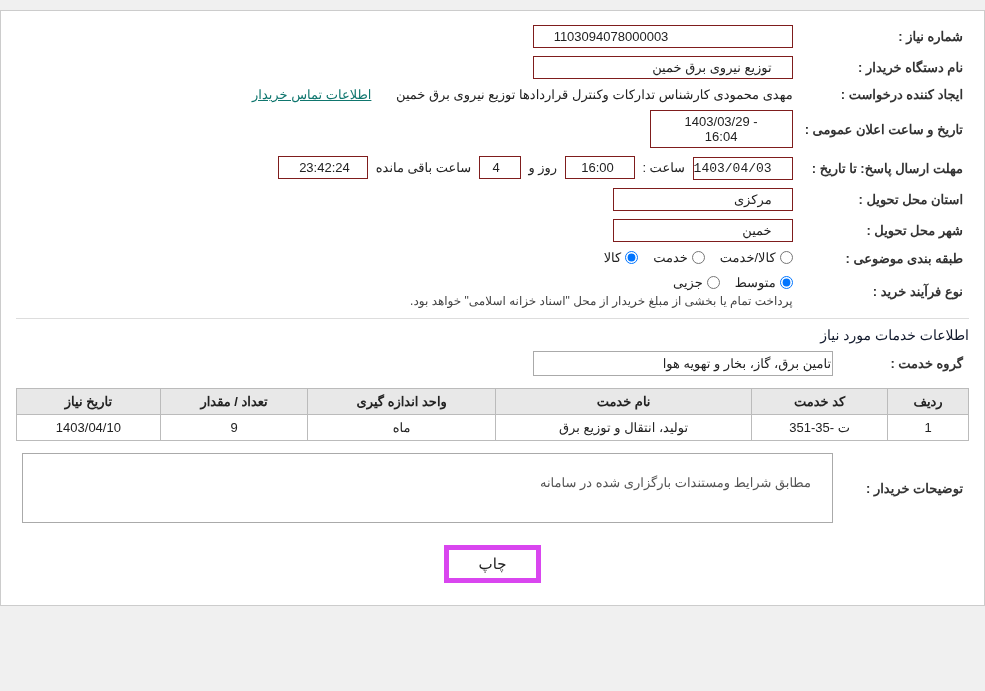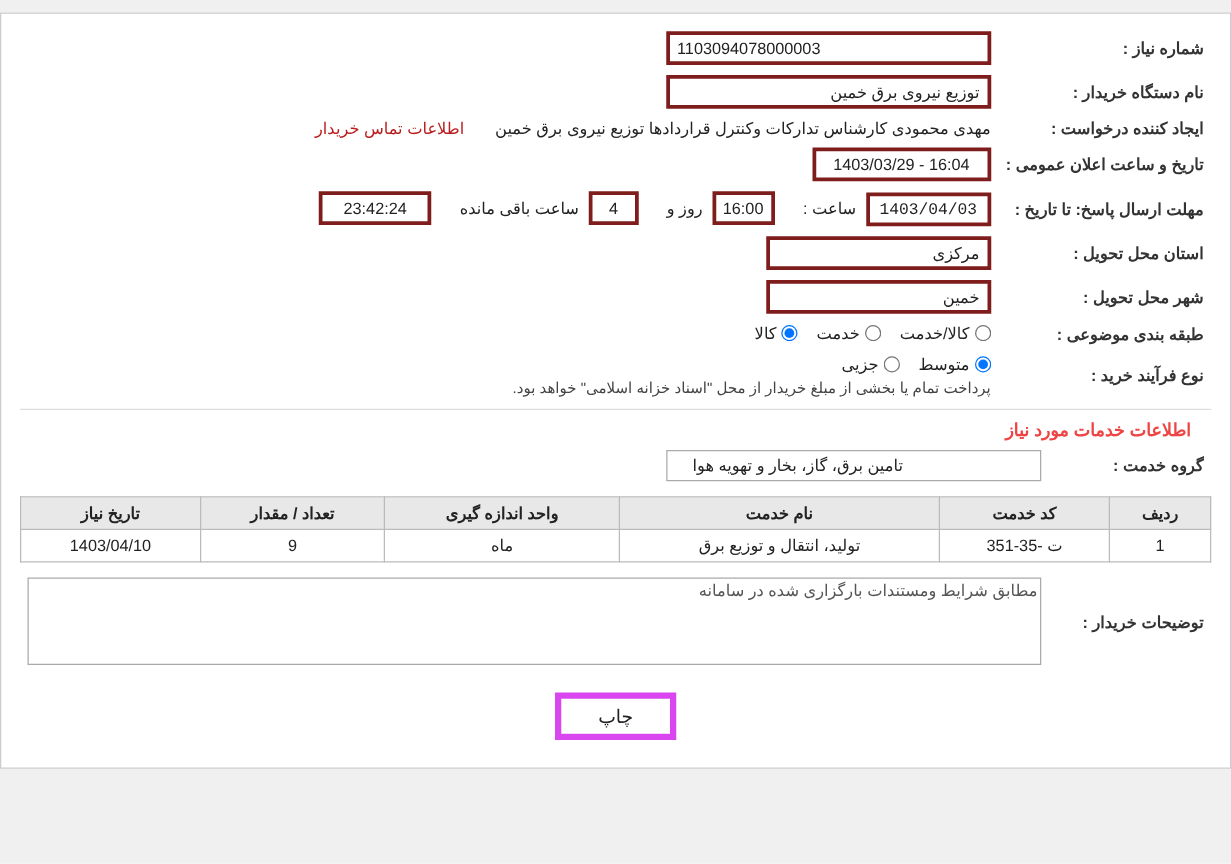--- a/index.html
+++ b/index.html
@@ -40,48 +40,48 @@
       text-align: right;
       color: #333;
       white-space: nowrap;
       font-weight: bold;
       width: 130px;
     }
     .value-cell {
       text-align: right;
     }
     .input-box {
-      border: 3px solid #7f1d1d;
-      background: #fff;
-      padding: 3px 6px;
+      border: 1px solid #7f1d1d;
+      background: #fff;
+      padding: 3px 20px;
       display: inline-block;
       min-height: 22px;
     }
     .input-wide { width: 260px; }
     .input-medium { width: 180px; }
     .input-narrow { width: 143px; }
-    .blue-link { color: #b91c1c; cursor: pointer; }
-    .inline-label { margin-right: 4px; margin-left: 19px; }
+    .blue-link { color: #0f766e; text-decoration: underline; cursor: pointer; }
+    .inline-label { margin-right: 4px; margin-left: 4px; }
     .radio-group { display: inline-flex; gap: 15px; align-items: center; }
     .radio-item { display: inline-flex; align-items: center; gap: 4px; }
     .note-text { color: #444; font-size: 12px; }
     .description-box {
       border: 1px solid #aaa;
       padding: 8px;
       background: #fff;
       text-align: right;
       line-height: 1.7;
     }
     .service-group-box {
       border: 1px solid #aaa;
-      padding: 4px 20px;
+      padding: 4px 1px;
       background: #fff;
       display: inline-block;
       min-width: 300px;
-      text-align: left;
+      text-align: right;
     }
     .data-table {
       width: 100%;
       border-collapse: collapse;
       margin: 8px 0;
     }
     .data-table th {
       background: #e8e8e8;
       border: 1px solid #bbb;
       padding: 5px 8px;
@@ -90,21 +90,21 @@
     }
     .data-table td {
       border: 1px solid #bbb;
       padding: 5px 8px;
       text-align: center;
     }
     .data-table tr:nth-child(even) { background: #f9f9f9; }
     .buyer-notes-box {
       border: 1px solid #aaa;
       min-height: 70px;
-      padding: 2px;
+      padding: 21px;
       background: #fff;
       text-align: right;
       color: #555;
     }
     .buyer-notes-label {
       font-weight: bold;
       white-space: nowrap;
       vertical-align: top;
       padding-top: 6px;
     }
@@ -118,23 +118,23 @@
     .btn {
       padding: 5px 30px;
       border: 5px solid #d946ef;
       cursor: pointer;
       font-size: 15px;
       font-family: Tahoma, Arial, sans-serif;
     }
     .btn-print { background: #fff; color: #222; }
     .btn-back { background: #f5c0c0; color: #333; border-color: #d99; }
     .section-header {
-      font-weight: bold;
-      color: #ef4444;
-      margin: 8px 16px 4px 0;
+      font-weight: normal;
+      color: #0f172a;
+      margin: 8px 0 4px 0;
       font-size: 14px;
     }
     .divider { border: none; border-top: 1px solid #ddd; margin: 6px 0; }
   </style>
 </head>
 <body>
 
 <div class="page-wrapper">
 
 
@@ -165,21 +165,21 @@
         <td class="label-cell">تاریخ و ساعت اعلان عمومی :</td>
         <td class="value-cell">
           <span class="input-box input-narrow" style="direction:ltr;text-align:center;">1403/03/29 - 16:04</span>
         </td>
       </tr>
       <tr>
         <td class="label-cell">مهلت ارسال پاسخ: تا تاریخ :</td>
         <td class="value-cell">
           <span class="input-box" style="width:100px; text-align:center;font-family:Liberation Mono, monospace;">1403/04/03</span>
           <span class="inline-label">ساعت :</span>
-          <span class="input-box" style="width:50px; text-align:center;">16:00</span>
+          <span class="input-box" style="width:70px; text-align:center;">16:00</span>
           <span class="inline-label">روز و</span>
           <span class="input-box" style="width:40px; text-align:center;">4</span>
           <span class="inline-label">ساعت باقی مانده</span>
           <span class="input-box" style="width:90px; text-align:center; direction:ltr;">23:42:24</span>
         </td>
       </tr>
       <tr>
         <td class="label-cell">استان محل تحویل :</td>
         <td class="value-cell">
           <span class="input-box input-medium">مرکزی</span>

